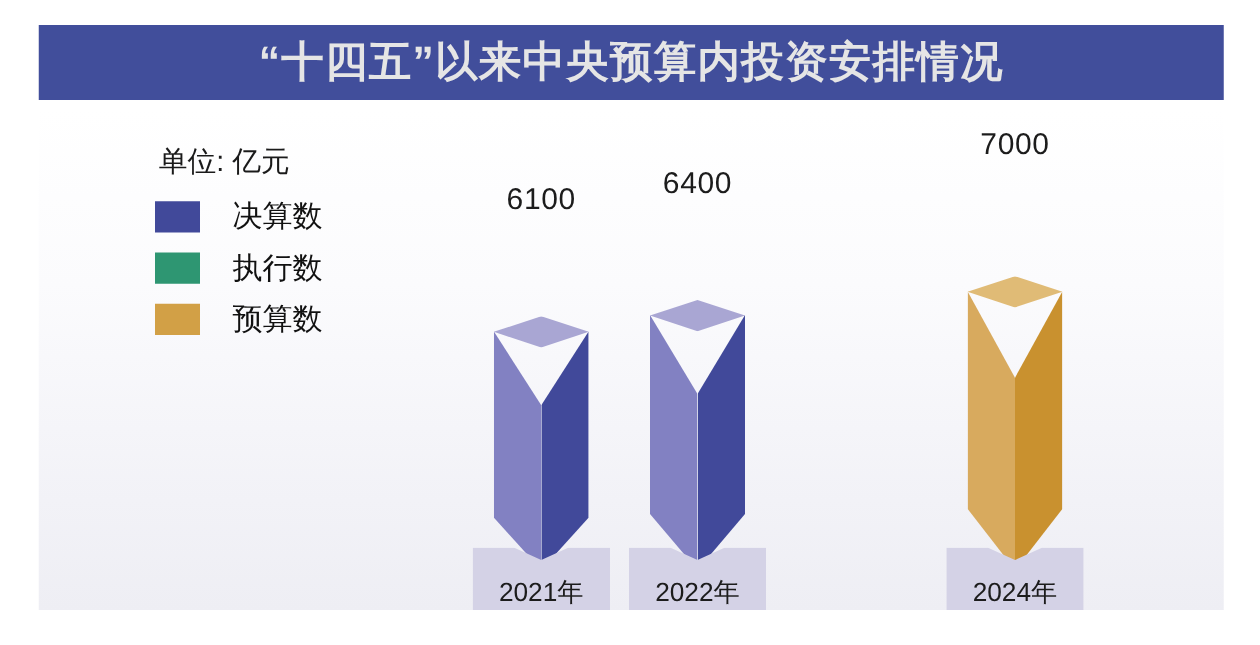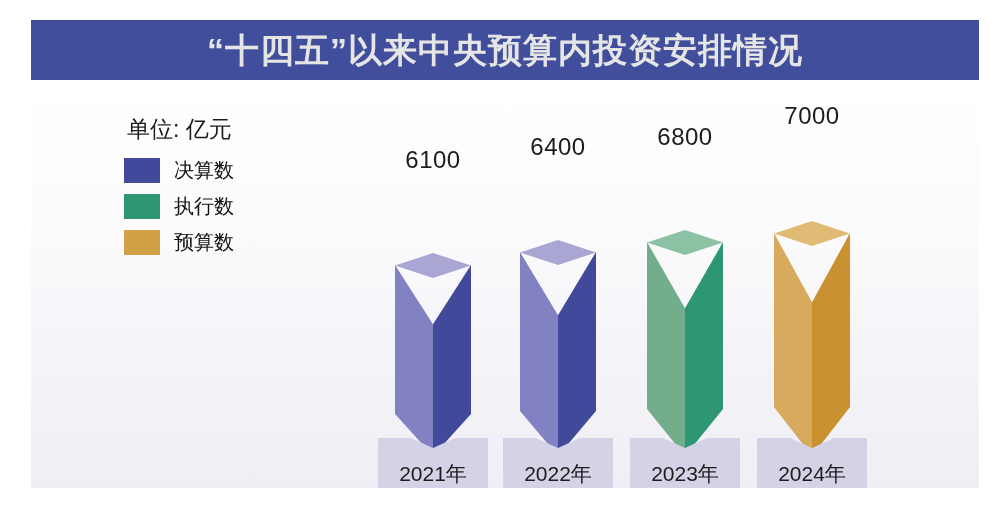--- a/index.html
+++ b/index.html
@@ -71,23 +71,23 @@
     display: flex;
     align-items: center;
     margin-bottom: 9px;
   }
   .legend-swatch {
     width: 36px;
     height: 25px;
     flex: 0 0 auto;
   }
   .legend-label {
-    font-size: 20px;
+    font-size: 24px;
     color: #111111;
-    margin-left: 14px;
+    margin-left: 26px;
     white-space: nowrap;
   }
 
   
   .plot {
     position: absolute;
     left: 0;
     top: 0;
     width: 948px;
     height: 400px;
@@ -204,31 +204,20 @@
         <div class="column" style="bottom:32px;height:216px">
           <div class="col-left" style="height:204px;background:#8281c2"></div>
           <div class="col-right" style="height:204px;background:#41499a"></div>
           <div class="col-top" style="background:#a9a6d3"></div>
         </div>
         <div class="axis-plaque">
           <span class="axis-plaque-text">2022年</span>
         </div>
       </div>
 
-      <div class="bar-group" style="left:599px;height:400px">
-        <div class="value-label" style="top:35px">6800</div>
-        <div class="column" style="bottom:32px;height:226px">
-          <div class="col-left" style="height:214px;background:#72ad8c"></div>
-          <div class="col-right" style="height:214px;background:#2e9672"></div>
-          <div class="col-top" style="background:#8cc1a4"></div>
-        </div>
-        <div class="axis-plaque">
-          <span class="axis-plaque-text">2023年</span>
-        </div>
-      </div>
 
       <div class="bar-group" style="left:726px;height:400px">
         <div class="value-label" style="top:14px">7000</div>
         <div class="column" style="bottom:32px;height:235px">
           <div class="col-left" style="height:223px;background:#d8aa5e"></div>
           <div class="col-right" style="height:223px;background:#c9912f"></div>
           <div class="col-top" style="background:#e0bb76"></div>
         </div>
         <div class="axis-plaque">
           <span class="axis-plaque-text">2024年</span>

